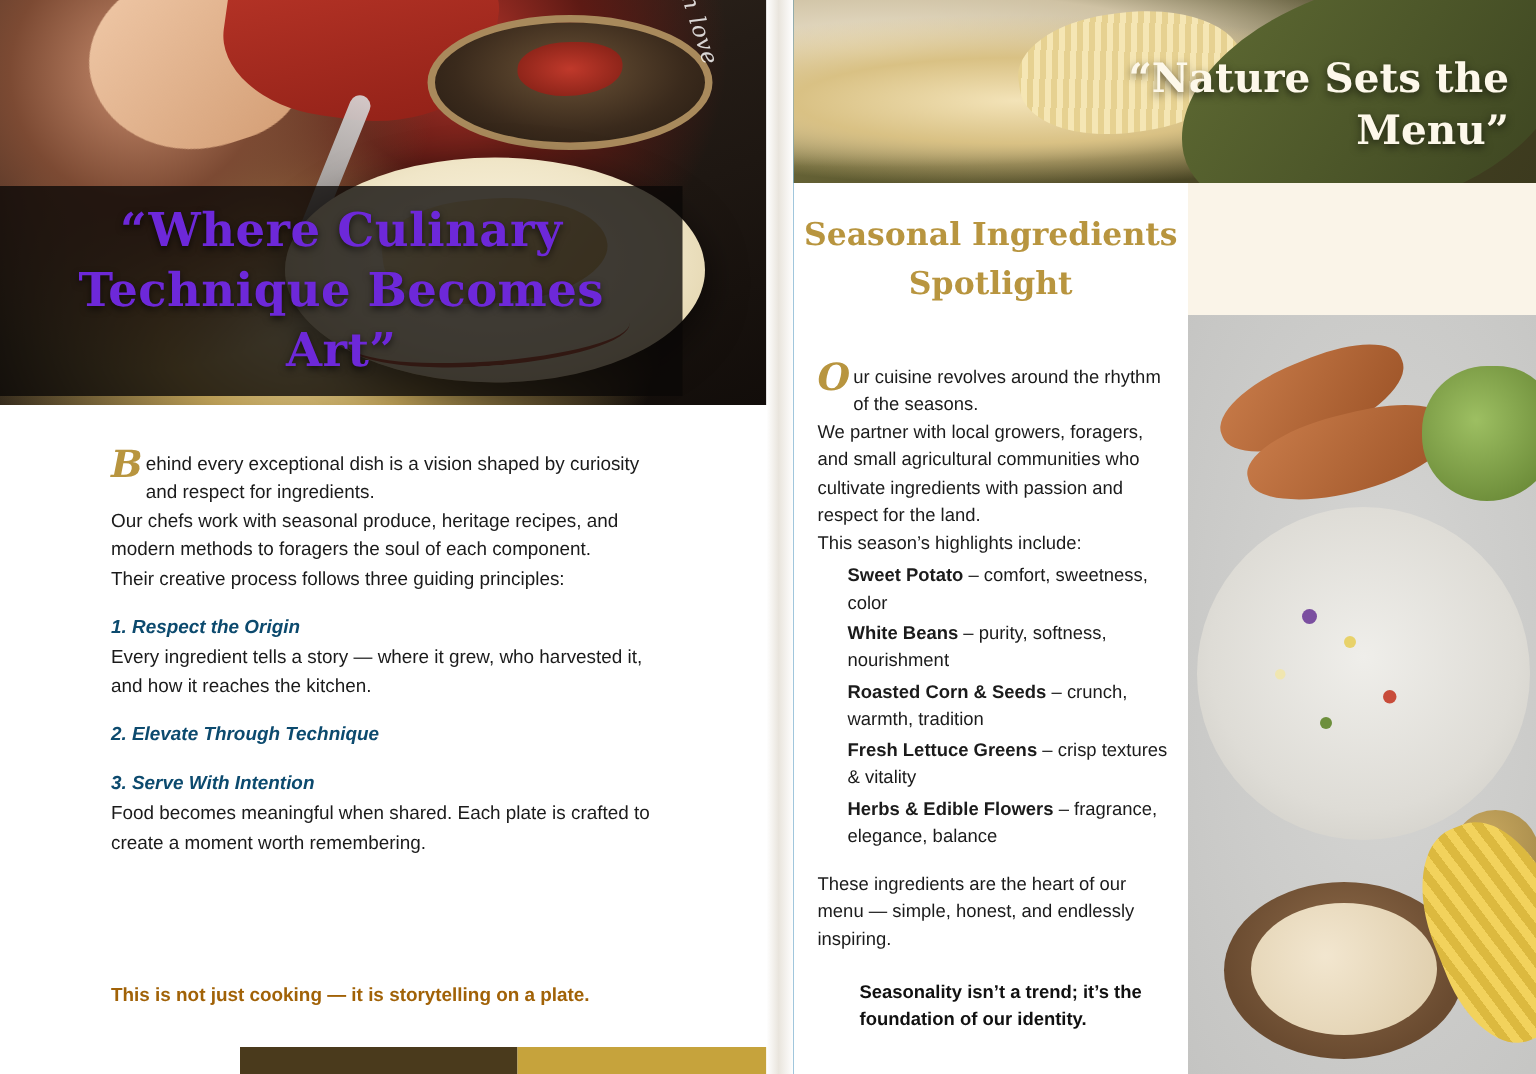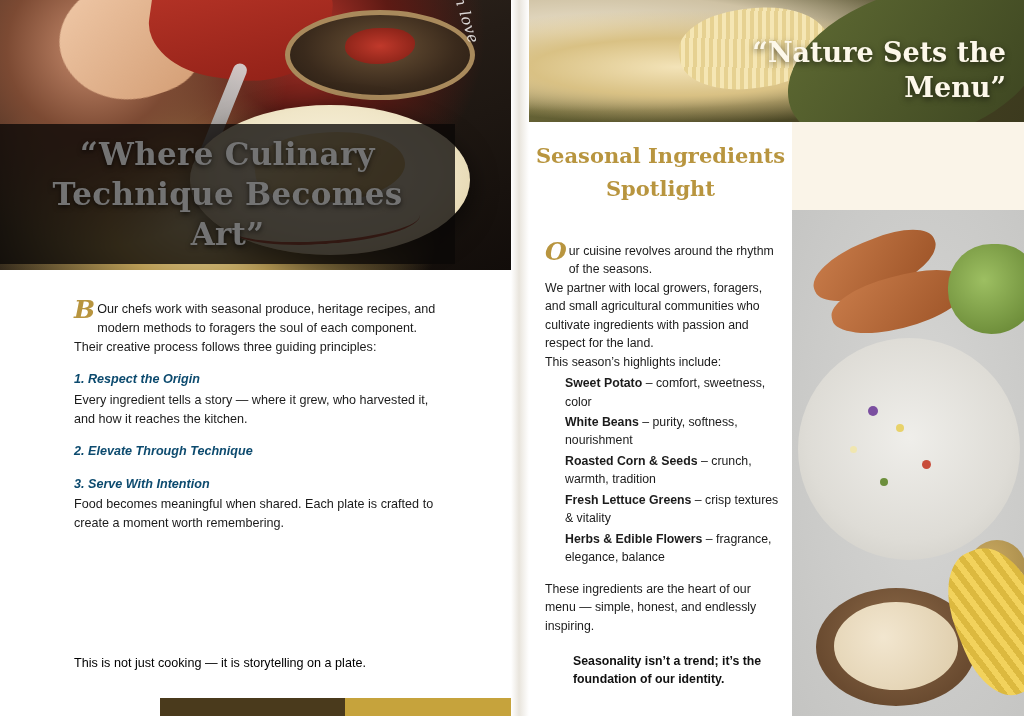--- a/index.html
+++ b/index.html
@@ -104,21 +104,21 @@
   }
 
   
   .left-title-band {
     position: absolute; left: 0; top: 124px;
     width: 455px; height: 140px;
     background: rgba(10,8,6,.78);
     display: flex; align-items: center; justify-content: center;
   }
   .left-title {
-    color: #737373;
+    color: #6d28d9;
     font-family: "DejaVu Serif", serif;
     font-weight: bold;
     font-size: 31px;
     line-height: 1.3;
     text-align: center;
     letter-spacing: .3px;
     text-shadow: 0 2px 5px rgba(0,0,0,.6);
     padding: 0 10px;
   }
 
@@ -145,23 +145,23 @@
   .principle-title {
     font-weight: bold;
     font-style: italic;
     font-size: 12.6px;
     color: #0c4a6e;
     margin-bottom: 1px;
   }
   .left-closing {
     position: absolute; left: 74px; top: 656px;
     width: 380px;
-    font-weight: normal;
+    font-weight: bold;
     font-size: 12.6px;
-    color: #000000;
+    color: #a16207;
   }
 
   
   .bar-left-dark {
     position: absolute; left: 160px; bottom: 0;
     width: 185px; height: 18px;
     background: #4a3a1c;
   }
   .bar-left-gold {
     position: absolute; left: 345px; bottom: 0;
@@ -359,21 +359,21 @@
       <div class="hero-drizzle"></div>
       <div class="hero-script">For food made with love</div>
     </div>
 
     <div class="left-title-band">
       <div class="left-title">“Where Culinary Technique Becomes Art”</div>
     </div>
 
     <div class="left-body">
       <p>
-        <span class="dropcap">B</span>
+        <span class="dropcap">B</span><span>ehind every exceptional dish is a vision shaped by curiosity and respect for ingredients.</span>
       </p>
       <p> Our chefs work with seasonal produce, heritage recipes, and modern methods to foragers the soul of each component.</p>
       <p>Their creative process follows three guiding principles:</p>
 
       <div class="para-gap"></div>
 
       <div class="principle-title">1. Respect the Origin</div>
       <p> Every ingredient tells a story — where it grew, who harvested it, and how it reaches the kitchen.</p>
 
       <div class="para-gap"></div>

